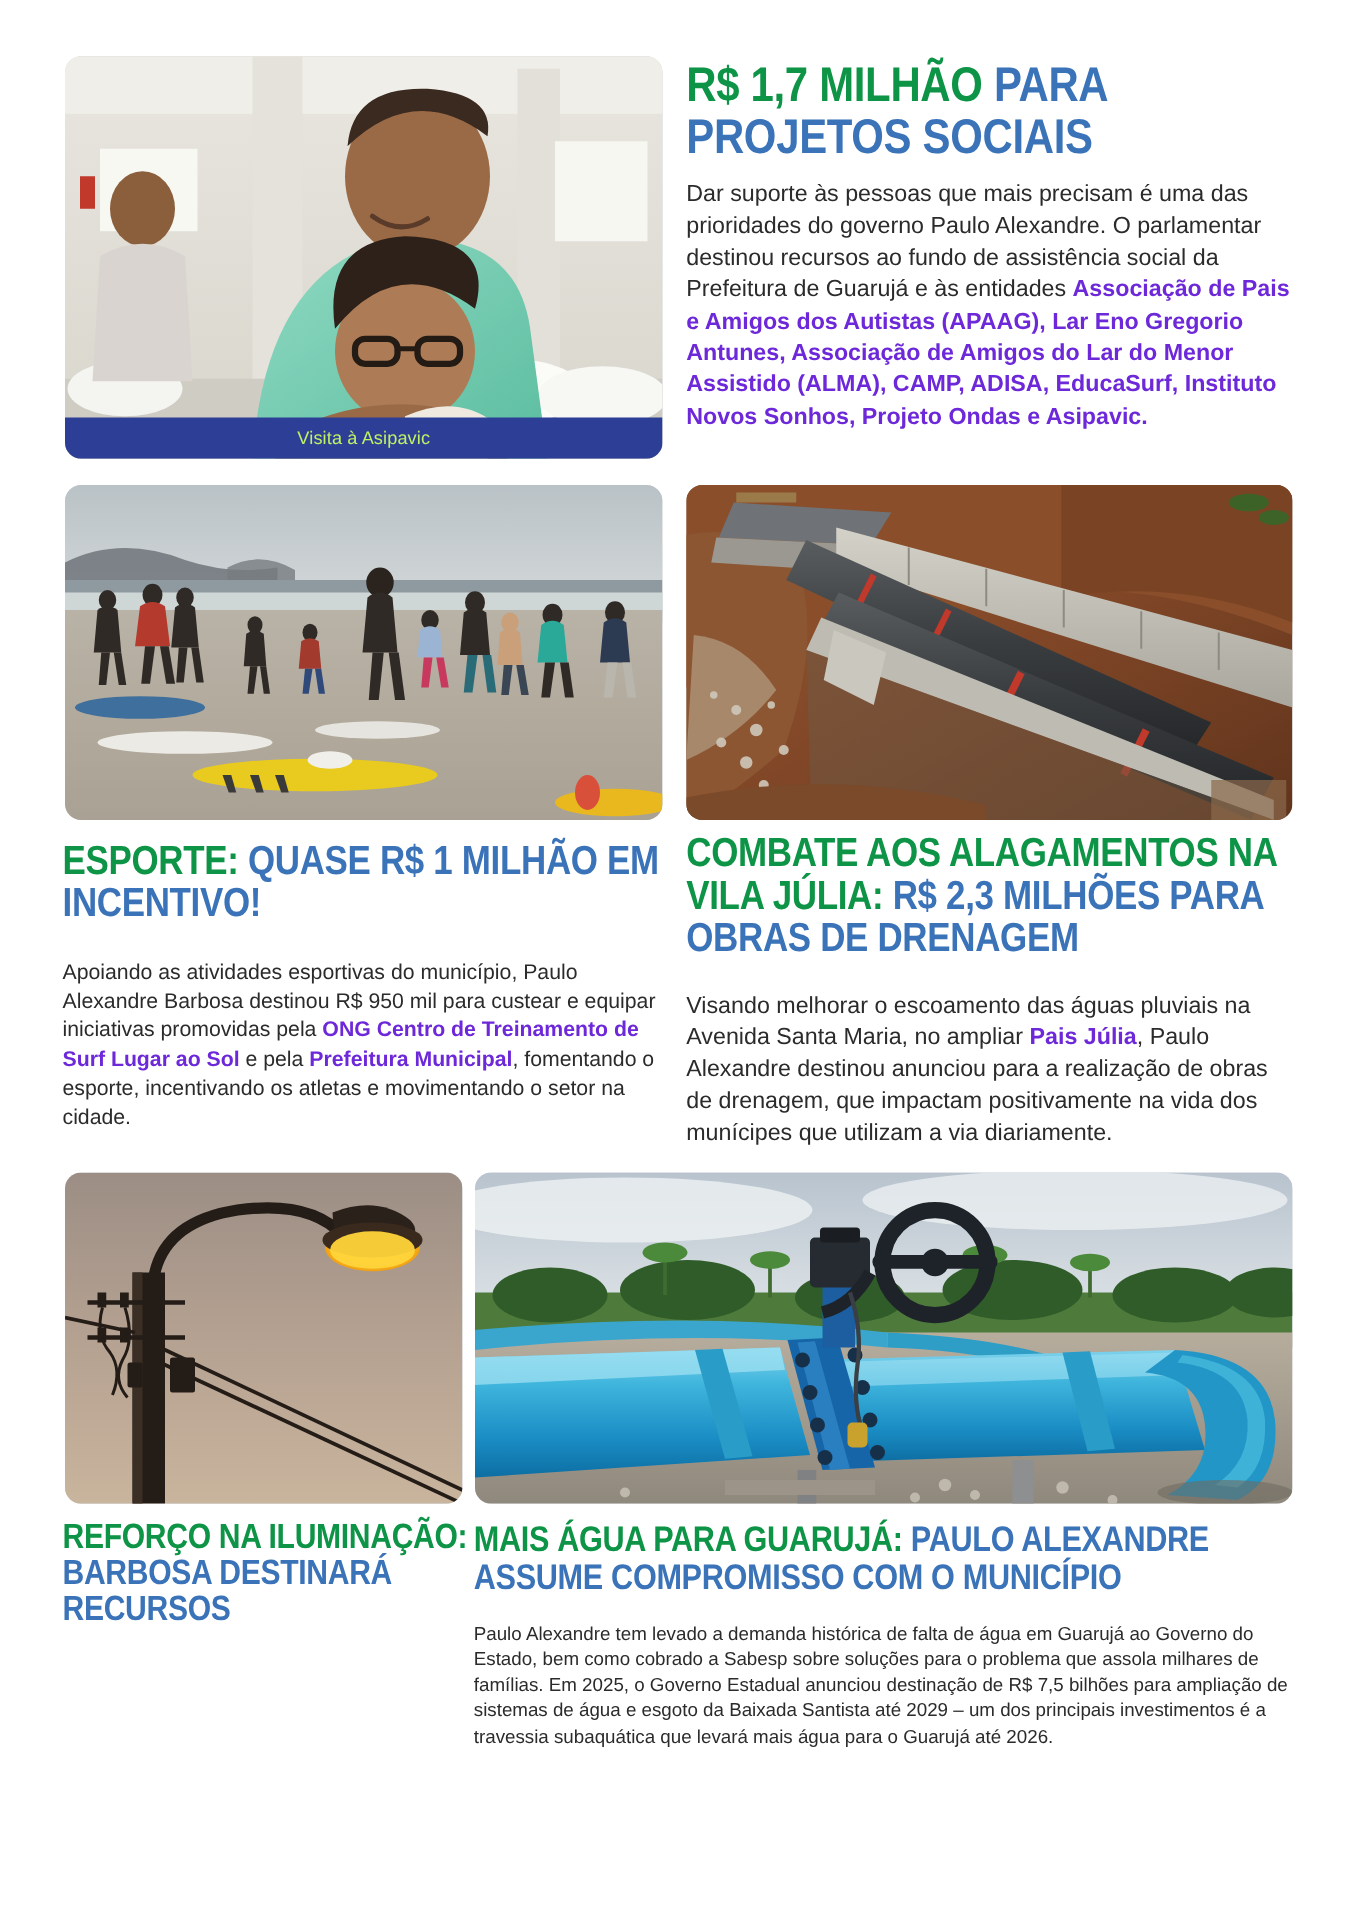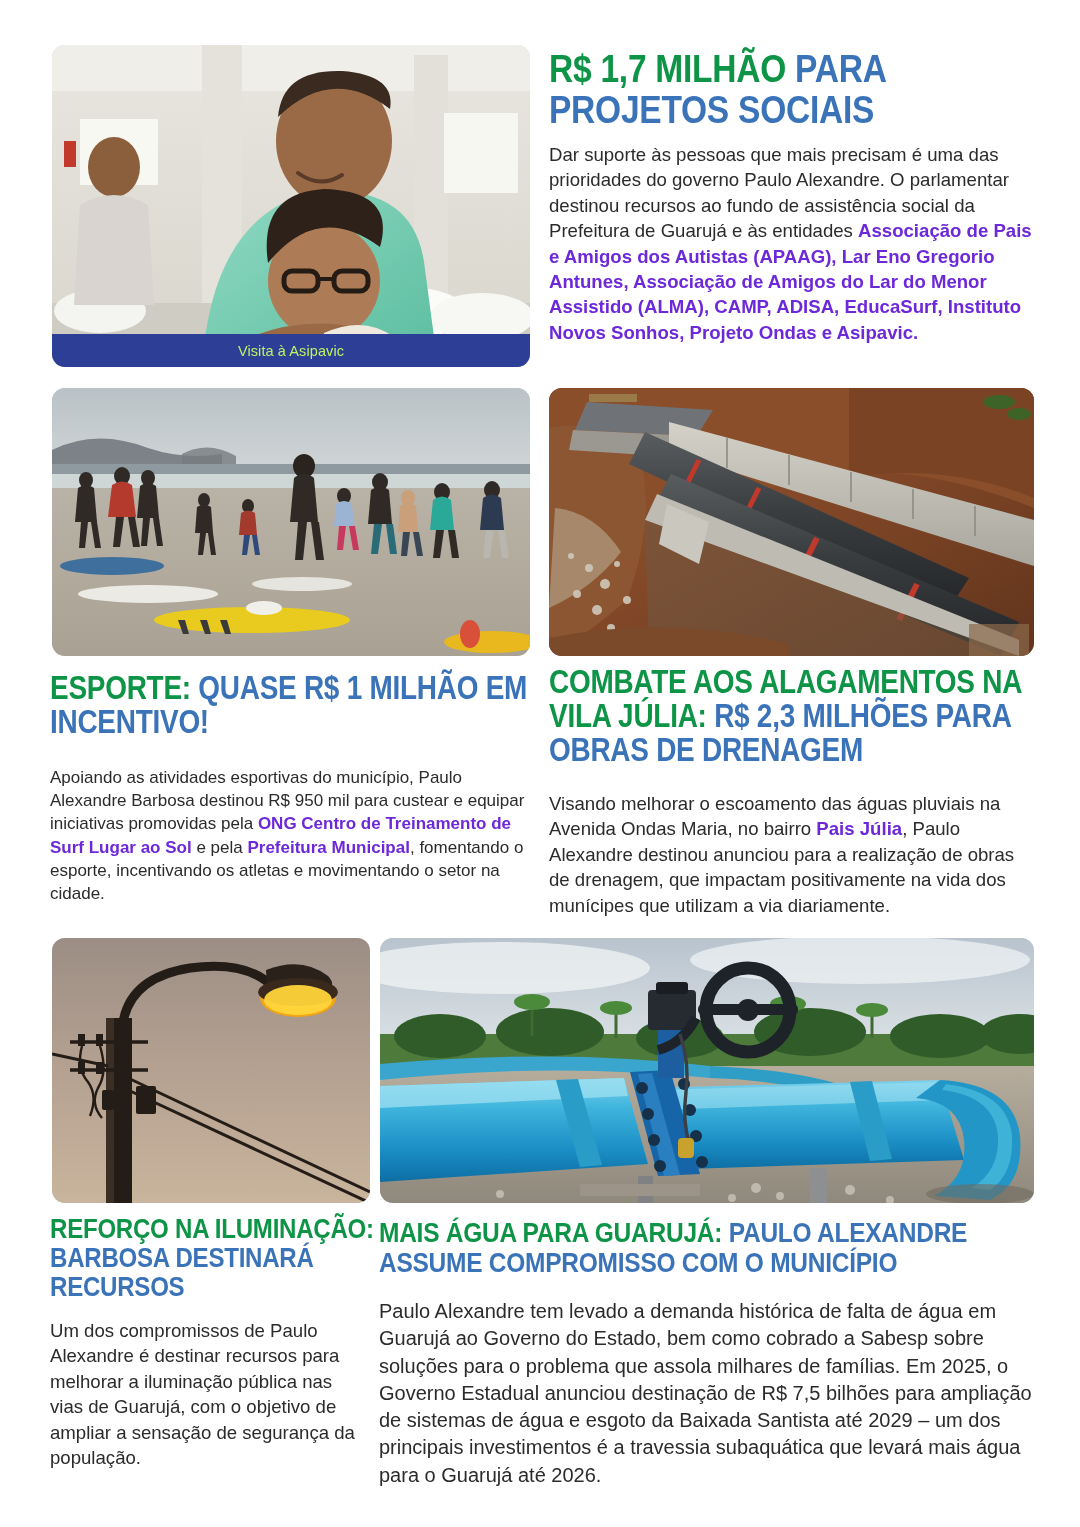--- a/index.html
+++ b/index.html
@@ -88,21 +88,21 @@
   #txt-drain      { left: 549px; top: 791px; width: 486px; font-size: 18.6px; }
 
   
   #photo-light    { left: 52px;  top: 938px; width: 318px; height: 265px; }
   #hl-light       { left: 50px;  top: 1214px; width: 420px; font-size: 28px; }
   #txt-light      { left: 50px;  top: 1318px; width: 318px; font-size: 18.6px; }
 
   
   #photo-water    { left: 380px; top: 938px; width: 654px; height: 265px; }
   #hl-water       { left: 379px; top: 1218px; width: 780px; font-size: 28.5px; }
-  #txt-water      { left: 379px; top: 1298px; width: 660px; font-size: 20px; }
+  #txt-water      { left: 379px; top: 1298px; width: 660px; font-size: 15px; }
 </style>
 </head>
 <body>
 
 <div class="page">
 
   <div class="photo" id="photo-asipavic">
     <svg viewBox="0 0 478 322" preserveAspectRatio="xMidYMid slice">
       <defs>
         <linearGradient id="roomBg" x1="0" y1="0" x2="0" y2="1">
@@ -320,21 +320,21 @@
       <path d="M108 106 L470 252 L470 268 L96 132z" fill="#bdbbb2"></path>
       <path d="M96 132 L470 268 L100 268z" fill="#6d5a46" opacity=".5"></path>
       <path d="M118 116 L160 134 L150 176 L110 156z" fill="#c9c7be"></path>
       <path d="M420 236 h60 v32 h-60z" fill="#8b6a4c" opacity=".7"></path>
       <path d="M0 250 q120 -24 240 6 l0 12 h-240z" fill="#7a4a2a"></path>
     </svg>
   </div>
 
   <h2 class="headline" id="hl-drain"><span class="hl-green">COMBATE AOS ALAGAMENTOS NA VILA JÚLIA: </span><span class="hl-blue">R$ 2,3 MILHÕES PARA OBRAS DE DRENAGEM</span></h2>
 
-  <p class="body-text" id="txt-drain"><span>Visando melhorar o escoamento das águas pluviais na Avenida Ondas Maria, no bairro </span><b>Pais Júlia</b><span>, Paulo Alexandre destinou anunciou para a realização de obras de drenagem, que impactam positivamente na vida dos munícipes que utilizam a via diariamente.</span></p>
+  <p class="body-text" id="txt-drain"><span>Visando melhorar o escoamento das águas pluviais na Avenida Santa Maria, no ampliar </span><b>Pais Júlia</b><span>, Paulo Alexandre destinou anunciou para a realização de obras de drenagem, que impactam positivamente na vida dos munícipes que utilizam a via diariamente.</span></p>
 
   <div class="photo" id="photo-light">
     <svg viewBox="0 0 318 265" preserveAspectRatio="xMidYMid slice">
       <defs>
         <linearGradient id="dusk" x1="0" y1="0" x2="0" y2="1">
           <stop offset="0%" stop-color="#9c8e85"></stop>
             <stop offset="55%" stop-color="#b7a392"></stop>
             <stop offset="100%" stop-color="#c9b49d"></stop>
         </linearGradient>
         <radialGradient id="glow" cx="50%" cy="50%" r="50%">
@@ -373,21 +373,20 @@
       <g stroke="#241c17" stroke-width="3" fill="none">
         <line x1="76" y1="140" x2="318" y2="254"></line>
         <line x1="76" y1="152" x2="318" y2="265"></line>
         <line x1="0" y1="116" x2="56" y2="128"></line>
       </g>
     </svg>
   </div>
 
   <h2 class="headline" id="hl-light"><span class="hl-green">REFORÇO NA ILUMINAÇÃO: </span><span class="hl-blue">BARBOSA DESTINARÁ RECURSOS</span></h2>
 
-  <p class="body-text" id="txt-light">Um dos compromissos de Paulo Alexandre é destinar recursos para melhorar a iluminação pública nas vias de Guarujá, com o objetivo de ampliar a sensação de segurança da população.</p>
 
   <div class="photo" id="photo-water">
     <svg viewBox="0 0 654 265" preserveAspectRatio="xMidYMid slice">
       <defs>
         <linearGradient id="skyW" x1="0" y1="0" x2="0" y2="1">
           <stop offset="0%" stop-color="#b8c3ce"></stop>
             <stop offset="100%" stop-color="#dfe5e8"></stop>
         </linearGradient>
         <linearGradient id="bigPipe" x1="0" y1="0" x2="0" y2="1">
           <stop offset="0%" stop-color="#7fd2ec"></stop>

